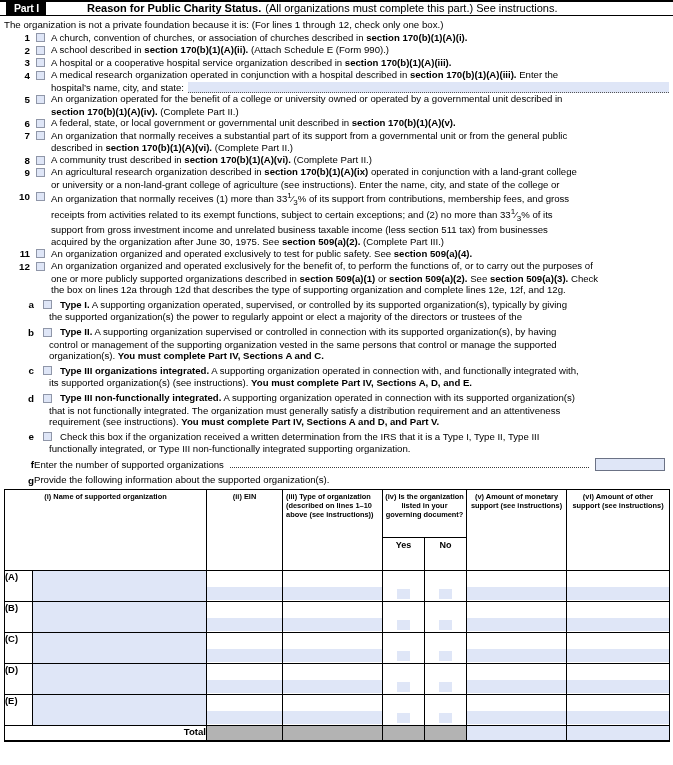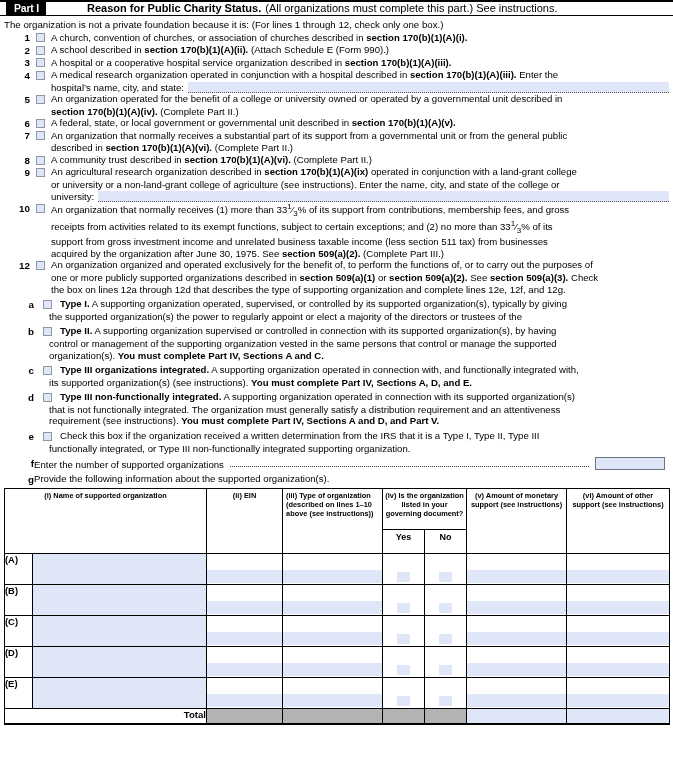--- a/index.html
+++ b/index.html
@@ -109,21 +109,21 @@
     font-size: 7.4px;
   }
   table.sup td, table.sup th {
     border: 1px solid #000;
     padding: 0;
     vertical-align: top;
   }
   table.sup thead th {
     text-align: center;
     font-weight: bold;
-    padding: 2px 2px 10px 2px;
+    padding: 2px 2px 18px 2px;
     line-height: 1.25;
   }
   .hdr-main { height: 46px; vertical-align: top; }
   .yesno { height: 12px; font-size: 9px; font-weight: bold; text-align: center; vertical-align: middle; }
   .rowlabel {
     font-weight: bold; font-size: 9.4px;
     padding: 0 0 0 3px;
     vertical-align: middle;
   }
   .datarow td { height: 31px; }
@@ -227,34 +227,37 @@
         <div class="txt">A community trust described in <b>section 170(b)(1)(A)(vi).</b> (Complete Part II.)</div>
       </div>
       <div class="row">
         <div class="num">9</div>
         <div class="cbwrap">
           <span class="cb"></span>
         </div>
         <div class="txt">An agricultural research organization described in <b>section 170(b)(1)(A)(ix)</b> operated in conjunction with a land-grant college</div>
       </div>
       <div class="cont">or university or a non-land-grant college of agriculture (see instructions). Enter the name, city, and state of the college or</div>
-      <div class="cont fillrow">
-        <span>university:</span>
-        <span class="fillline" style="flex: 1 1 0%; margin-left: 4px;"></span>
-      </div>
       <div class="row">
         <div class="num">10</div>
         <div class="cbwrap">
           <span class="cb"></span>
         </div>
         <div class="txt">An organization that normally receives (1) more than 33<sup>1</sup>⁄<sub>3</sub>% of its support from contributions, membership fees, and gross</div>
       </div>
       <div class="cont">receipts from activities related to its exempt functions, subject to certain exceptions; and (2) no more than 33<sup>1</sup>⁄<sub>3</sub>% of its</div>
       <div class="cont">support from gross investment income and unrelated business taxable income (less section 511 tax) from businesses</div>
       <div class="cont">acquired by the organization after June 30, 1975. See <b>section 509(a)(2).</b> (Complete Part III.)</div>
+      <div class="row">
+        <div class="num">11</div>
+        <div class="cbwrap">
+          <span class="cb"></span>
+        </div>
+        <div class="txt">An organization organized and operated exclusively to test for public safety. See <b>section 509(a)(4).</b></div>
+      </div>
       <div class="row">
         <div class="num">12</div>
         <div class="cbwrap">
           <span class="cb"></span>
         </div>
         <div class="txt">An organization organized and operated exclusively for the benefit of, to perform the functions of, or to carry out the purposes of</div>
       </div>
       <div class="cont">one or more publicly supported organizations described in <b>section 509(a)(1)</b> or <b>section 509(a)(2).</b> See <b>section 509(a)(3).</b> Check</div>
       <div class="cont">the box on lines 12a through 12d that describes the type of supporting organization and complete lines 12e, 12f, and 12g.</div>
     </div>

